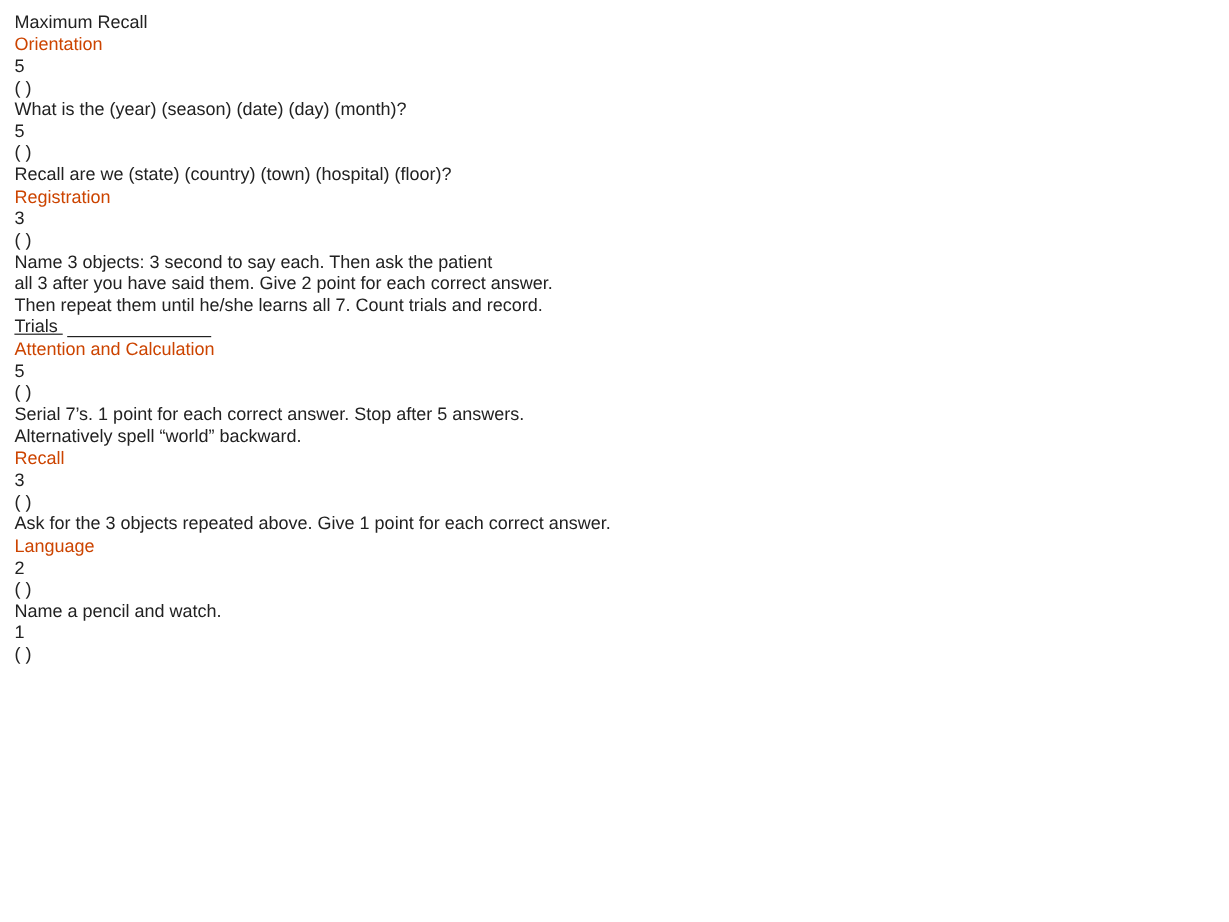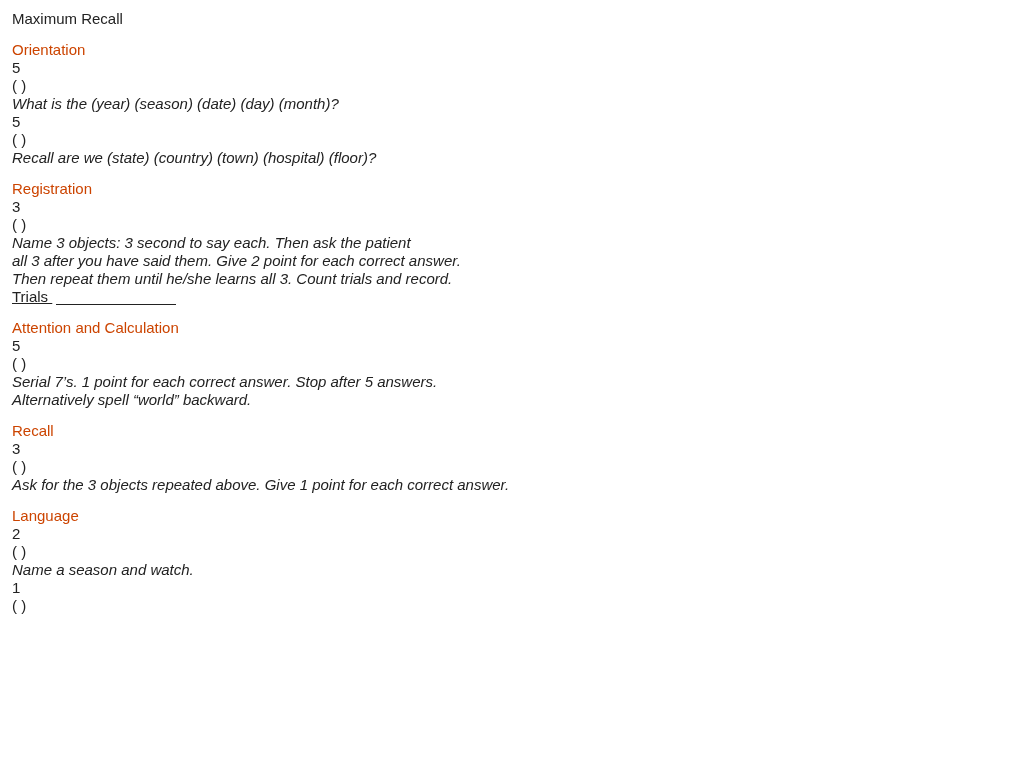--- a/index.html
+++ b/index.html
@@ -12,35 +12,34 @@
       font-family: Arial, sans-serif;
       font-size: 15px;
       color: #222222;
       padding: 10px 12px;
       width: 1024px;
       min-height: 768px;
     }
     .section-heading {
       color: #cc4400;
       font-size: 15px;
-      margin-top: 14px;
+      margin-top: 2px;
       margin-bottom: 1px;
     }
     .score-value {
       font-size: 15px;
       margin-bottom: 1px;
     }
     .score-parens {
       font-size: 15px;
       margin-bottom: 1px;
     }
     .instruction-text {
       font-size: 15px;
       margin-bottom: 1px;
-      font-style: italic;
     }
     .trials-line {
       font-size: 15px;
       margin-bottom: 1px;
       text-decoration: underline;
     }
     .underline {
       display: inline-block;
       width: 120px;
       border-bottom: 1px solid #222;
@@ -61,30 +60,30 @@
     <div class="score-parens">( )</div>
     <div class="instruction-text">What is the (year) (season) (date) (day) (month)?</div>
     <div class="score-value">5</div>
     <div class="score-parens">( )</div>
     <div class="instruction-text">Recall are we (state) (country) (town) (hospital) (floor)?</div>
     <div class="section-heading">Registration</div>
     <div class="score-value">3</div>
     <div class="score-parens">( )</div>
     <div class="instruction-text">Name 3 objects: 3 second to say each. Then ask the patient</div>
     <div class="instruction-text">all 3 after you have said them. Give 2 point for each correct answer.</div>
-    <div class="instruction-text">Then repeat them until he/she learns all 3. Count trials and record.</div>
+    <div class="instruction-text">Then repeat them until he/she learns all 7. Count trials and record.</div>
     <div class="trials-line">Trials <span class="underline"></span></div>
     <div class="section-heading">Attention and Calculation</div>
     <div class="score-value">5</div>
     <div class="score-parens">( )</div>
     <div class="instruction-text">Serial 7’s. 1 point for each correct answer. Stop after 5 answers.</div>
     <div class="instruction-text">Alternatively spell “world” backward.</div>
     <div class="section-heading">Recall</div>
     <div class="score-value">3</div>
     <div class="score-parens">( )</div>
     <div class="instruction-text">Ask for the 3 objects repeated above. Give 1 point for each correct answer.</div>
     <div class="section-heading">Language</div>
     <div class="score-value">2</div>
     <div class="score-parens">( )</div>
-    <div class="instruction-text">Name a season and watch.</div>
+    <div class="instruction-text">Name a pencil and watch.</div>
     <div class="score-value">1</div>
     <div class="score-parens">( )</div>
   </div>
 
 </body></html>

